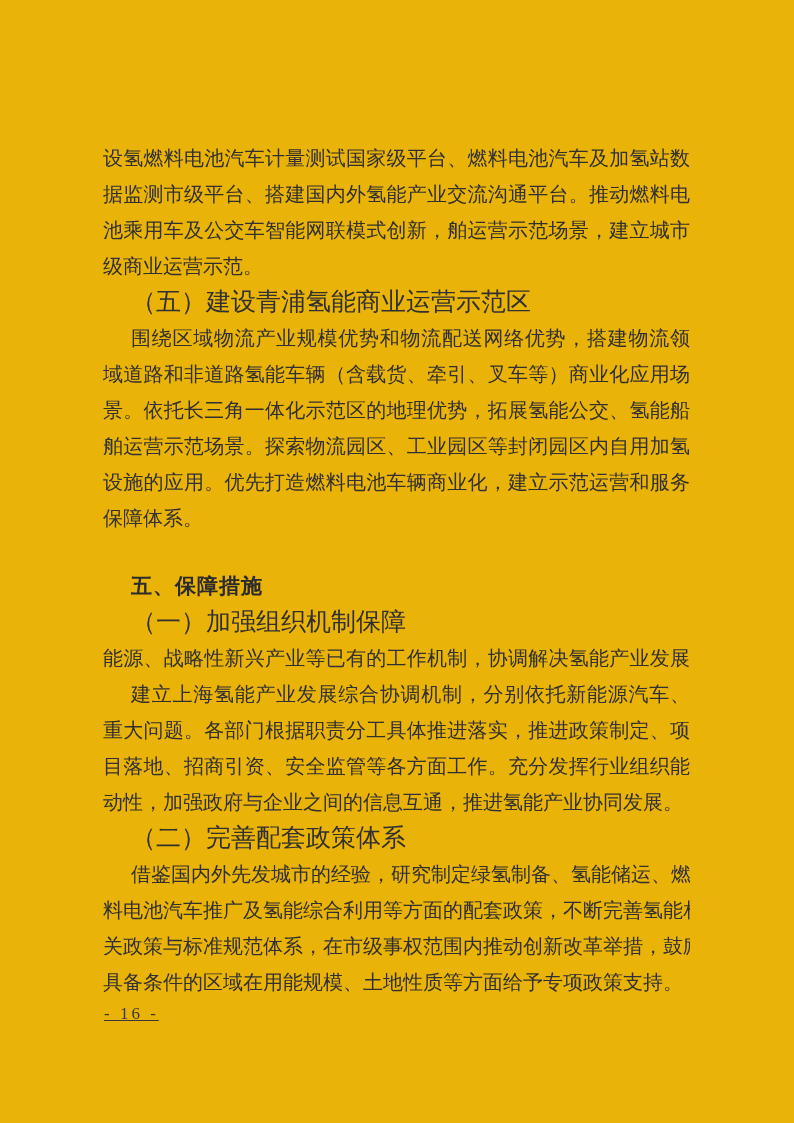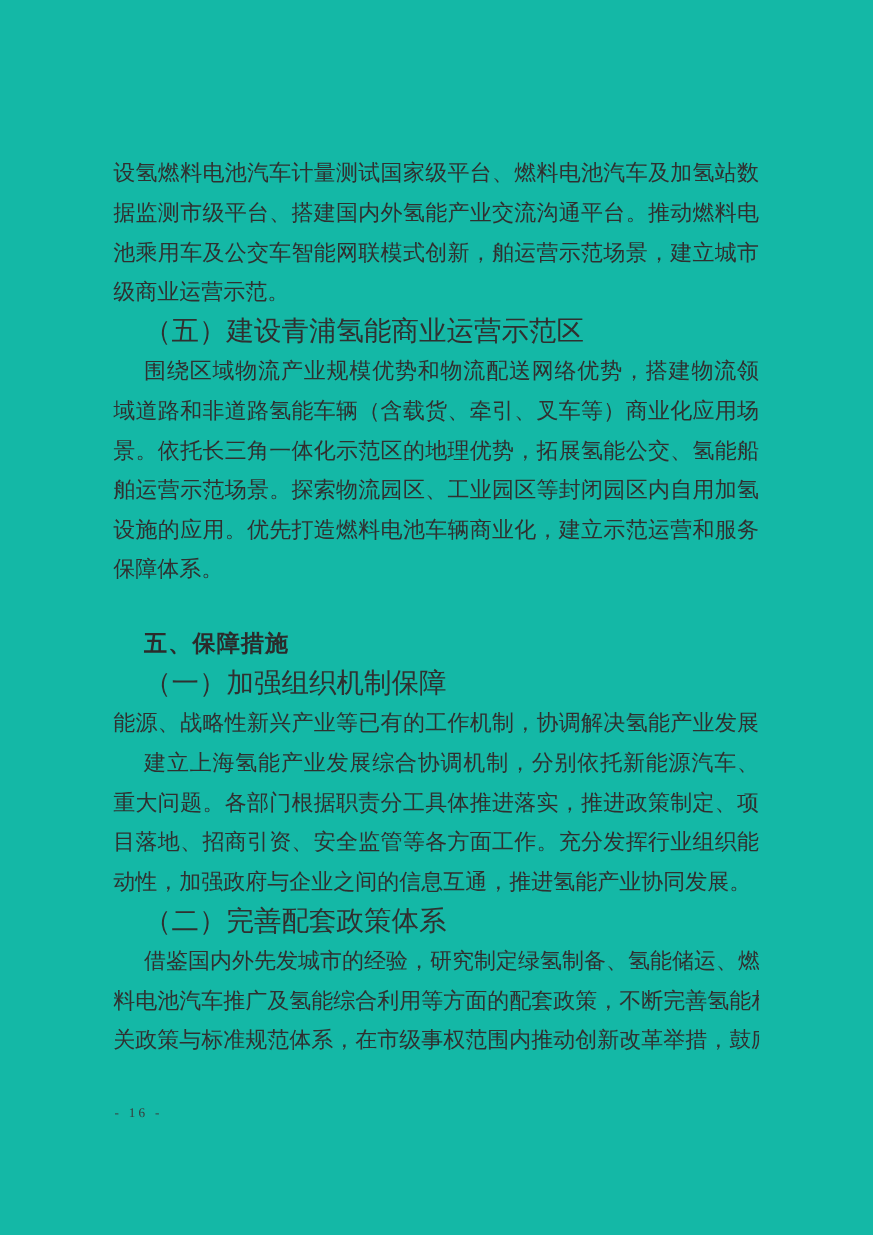--- a/index.html
+++ b/index.html
@@ -4,21 +4,21 @@
 <style>
   html, body {
     margin: 0;
     padding: 0;
     background: #ffffff;
   }
   .page {
     position: relative;
     width: 794px;
     height: 1123px;
-    background: #14b8a6;
+    background: #eab308;
     overflow: hidden;
     font-family: "Liberation Serif", "DejaVu Serif", serif;
     color: #303030;
   }
   .doc-body {
     position: absolute;
     left: 103px;
     top: 140px;
     width: 587px;
   }
@@ -60,24 +60,25 @@
     text-align-last: left;
     overflow: hidden;
     white-space: nowrap;
     color: #2b2b2b;
     margin-top: 32px;
   }
   .page-number {
     position: absolute;
     left: 104px;
     top: 1004px;
-    font-size: 12px;
+    font-size: 17px;
     letter-spacing: 3px;
     color: #3a3a3a;
     font-family: "Liberation Serif", "DejaVu Serif", serif;
+    text-decoration: underline;
   }
 </style>
 </head>
 <body>
 
 <div class="page">
   <div class="doc-body">
       <div class="block paragraph">
         <div class="line">设氢燃料电池汽车计量测试国家级平台、燃料电池汽车及加氢站数</div>
         <div class="line">据监测市级平台、搭建国内外氢能产业交流沟通平台。推动燃料电</div>
@@ -100,16 +101,17 @@
         <div class="line indent">建立上海氢能产业发展综合协调机制，分别依托新能源汽车、</div>
         <div class="line">重大问题。各部门根据职责分工具体推进落实，推进政策制定、项</div>
         <div class="line">目落地、招商引资、安全监管等各方面工作。充分发挥行业组织能</div>
         <div class="line last">动性，加强政府与企业之间的信息互通，推进氢能产业协同发展。</div>
       </div>
       <div class="block subheading">（二）完善配套政策体系</div>
       <div class="block paragraph">
         <div class="line indent">借鉴国内外先发城市的经验，研究制定绿氢制备、氢能储运、燃</div>
         <div class="line">料电池汽车推广及氢能综合利用等方面的配套政策，不断完善氢能相</div>
         <div class="line">关政策与标准规范体系，在市级事权范围内推动创新改革举措，鼓励</div>
+        <div class="line last">具备条件的区域在用能规模、土地性质等方面给予专项政策支持。</div>
       </div>
     </div>
   <div class="page-number">- 16 -</div>
 </div>
 
 </body></html>

